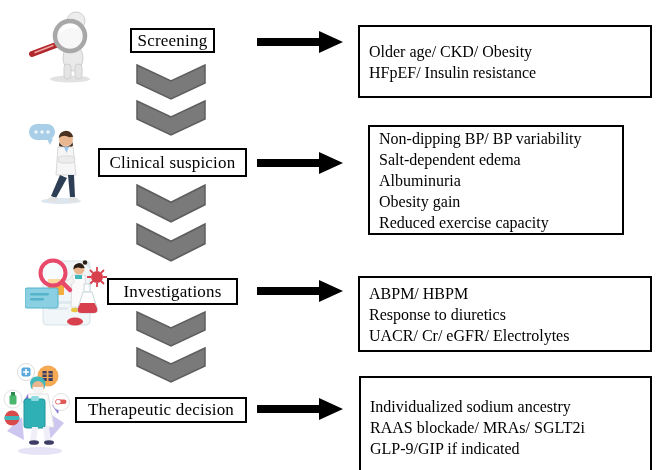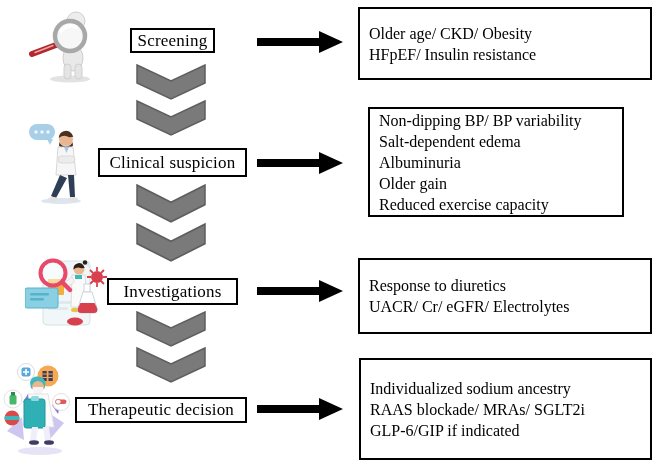--- a/index.html
+++ b/index.html
@@ -16,21 +16,21 @@
     background:#fff;
     display:flex; align-items:center; justify-content:center;
     font-size:17px; white-space:nowrap; letter-spacing:.2px;
   }
   .detail-box {
     position:absolute;
     border:2px solid var(--box-border,#000);
     background:#fff;
     display:flex; flex-direction:column; justify-content:center;
     padding:2px 2px 2px 9px;
-    font-size:16px; line-height:21px;
+    font-size:16px; line-height:21px;margin-top:18px;
   }
   .dl { white-space:nowrap; }
   .arrow-wrap { position:absolute; width:86px; height:22px; }
   .arrow-wrap svg path { fill:var(--arrow,#000); }
   .chev-wrap { position:absolute; width:70px; }
   .chev-wrap svg { display:block; }
   .chev-wrap polygon {
     fill:var(--chevron-fill,#7a7a7a);
     stroke:var(--chevron-stroke,#5e5e5e);
     stroke-width:1.5;
@@ -107,21 +107,21 @@
   <div class="arrow-wrap" style="left:257px;top:152px">
     <svg width="86" height="22" viewBox="0 0 86 22">
         <path d="M0 7h62V0l24 11-24 11v-7H0z"></path>
       </svg>
   </div>
 
   <div class="detail-box" style="left:368px;top:107px;width:256px;height:110px">
     <div class="dl">Non-dipping BP/ BP variability</div>
     <div class="dl">Salt-dependent edema</div>
     <div class="dl">Albuminuria</div>
-    <div class="dl">Older gain</div>
+    <div class="dl">Obesity gain</div>
     <div class="dl">Reduced exercise capacity</div>
   </div>
 
   <div class="chev-wrap" style="left:136px;top:184px">
     <svg width="70" height="78" viewBox="0 0 70 68" preserveAspectRatio="none">
       <polygon points="1,1 35,16 69,1 69,18 35,33 1,18"></polygon>
       <polygon points="1,35 35,50 69,35 69,52 35,67 1,52"></polygon>
     </svg>
   </div>
 
@@ -160,20 +160,21 @@
     <span>Investigations</span>
   </div>
 
   <div class="arrow-wrap" style="left:257px;top:280px">
     <svg width="86" height="22" viewBox="0 0 86 22">
         <path d="M0 7h62V0l24 11-24 11v-7H0z"></path>
       </svg>
   </div>
 
   <div class="detail-box" style="left:358px;top:258px;width:294px;height:76px">
+    <div class="dl">ABPM/ HBPM</div>
     <div class="dl">Response to diuretics</div>
     <div class="dl">UACR/ Cr/ eGFR/ Electrolytes</div>
   </div>
 
   <div class="chev-wrap" style="left:136px;top:311px">
     <svg width="70" height="72" viewBox="0 0 70 68" preserveAspectRatio="none">
       <polygon points="1,1 35,16 69,1 69,18 35,33 1,18"></polygon>
       <polygon points="1,35 35,50 69,35 69,52 35,67 1,52"></polygon>
     </svg>
   </div>
@@ -226,16 +227,16 @@
 
   <div class="arrow-wrap" style="left:257px;top:398px">
     <svg width="86" height="22" viewBox="0 0 86 22">
         <path d="M0 7h62V0l24 11-24 11v-7H0z"></path>
       </svg>
   </div>
 
   <div class="detail-box" style="left:359px;top:358px;width:293px;height:102px">
     <div class="dl">Individualized sodium ancestry</div>
     <div class="dl">RAAS blockade/ MRAs/ SGLT2i</div>
-    <div class="dl">GLP-6/GIP if indicated</div>
+    <div class="dl">GLP-9/GIP if indicated</div>
   </div>
 
 </div>
 
 </body></html>

